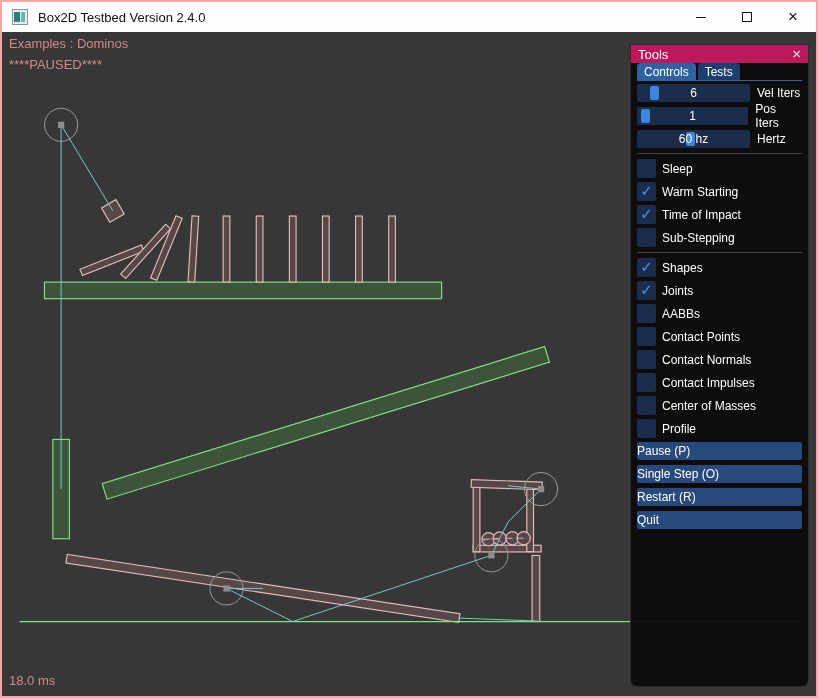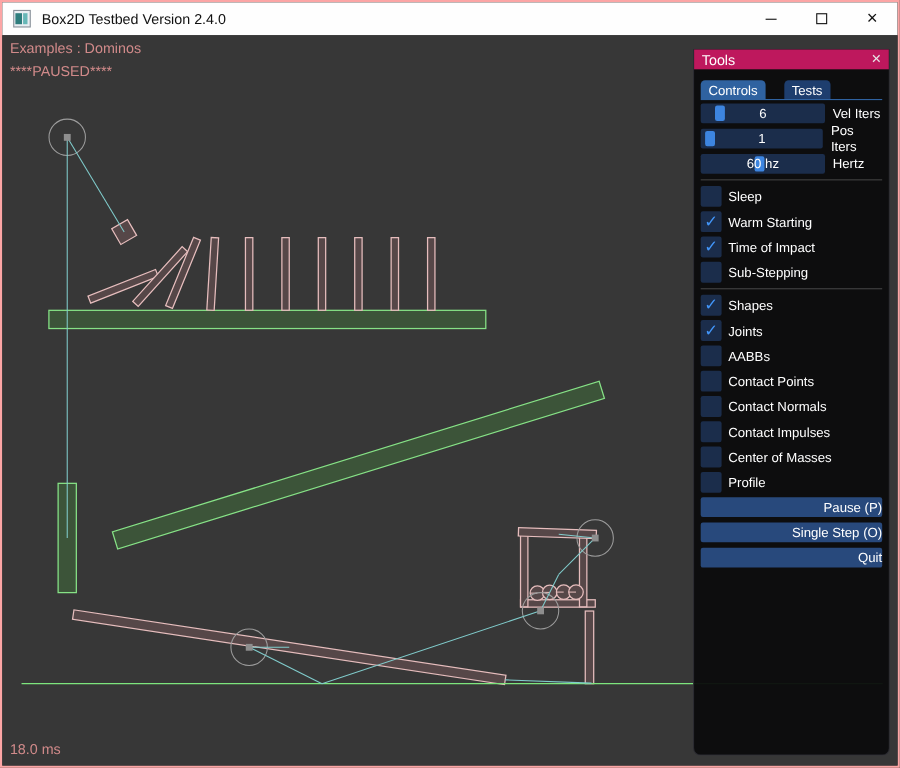--- a/index.html
+++ b/index.html
@@ -25,41 +25,41 @@
   .hud { position:absolute; color:#d18a8a; font-size:13px; white-space:pre; }
   
   .panel { position:absolute; left:628px; top:42px; width:179px; height:643px;
            background:rgba(11,11,12,0.95); border:1px solid rgba(100,100,115,0.35);
            border-radius:0 0 7px 7px; color:#fff; font-size:12px; }
   .panel-titlebar { height:18px; background:#be185d; display:flex; align-items:center;
                     padding:0 7px; border-radius:0; }
   .panel-title { font-size:13px; }
   .panel-close { margin-left:auto; font-size:15px; line-height:12px; color:#e8e8e8; cursor:default; }
   .panel-body { padding:0 6px; }
-  .tabbar { margin-top:10px; display:flex; gap:17px; border-bottom:1px solid #2f62a0; }
+  .tabbar { display:flex; gap:2px; border-bottom:1px solid #2f62a0; }
   .tab { height:17px; padding:1px 7px 0 7px; border-radius:4px 4px 0 0; background:#1e3e6e;
          font-size:12px; line-height:16px; }
   .tab.active { background:#2f62a0; }
   .sliders { margin-top:3px; }
   .slider-row { display:flex; align-items:center; height:18px; margin-bottom:5px; }
   .track { position:relative; width:113px; height:18px; background:#1b2d4b; border-radius:2px; }
   .grab { position:absolute; top:2px; width:9px; height:14px; background:#3d85e0; border-radius:2px; }
   .track .val { position:absolute; left:0; top:0; width:100%; height:100%; text-align:center;
                 line-height:18px; color:#fff; }
   .slider-label { margin-left:7px; }
   .separator { height:1px; background:rgba(255,255,255,0.22); margin:5px 0; }
   .check-row { display:flex; align-items:center; height:19px; margin-bottom:4px; }
   .checkbox { width:19px; height:19px; background:#1b2d4b; border-radius:2px; display:flex;
               align-items:center; justify-content:center; }
   .checkmark { color:#4296fa; font-size:15px; font-weight:bold;
                font-family:"DejaVu Sans", sans-serif; line-height:19px; }
   .check-label { margin-left:6px; }
   .pbuttons { margin-top:2px; }
   .pbutton { height:18px; margin-bottom:5px; background:#28497c; border-radius:2px;
-             text-align:right; line-height:18px; color:#fff; }
+             text-align:left; line-height:18px; color:#fff; }
 </style>
 </head>
 <body>
 
 <div class="window">
 
   <div class="titlebar">
     <div class="app-icon">
         <div class="b1"></div>
         <div class="b2"></div>
@@ -261,18 +261,19 @@
             <span class="check-label">Center of Masses</span>
           </div>
           <div class="check-row">
             <div class="checkbox"></div>
             <span class="check-label">Profile</span>
           </div>
         </div>
       <div class="pbuttons" id="pbuttons">
           <div class="pbutton">Pause (P)</div>
           <div class="pbutton">Single Step (O)</div>
+          <div class="pbutton">Restart (R)</div>
           <div class="pbutton">Quit</div>
         </div>
     </div>
   </div>
 
 </div>
 
 </body></html>

